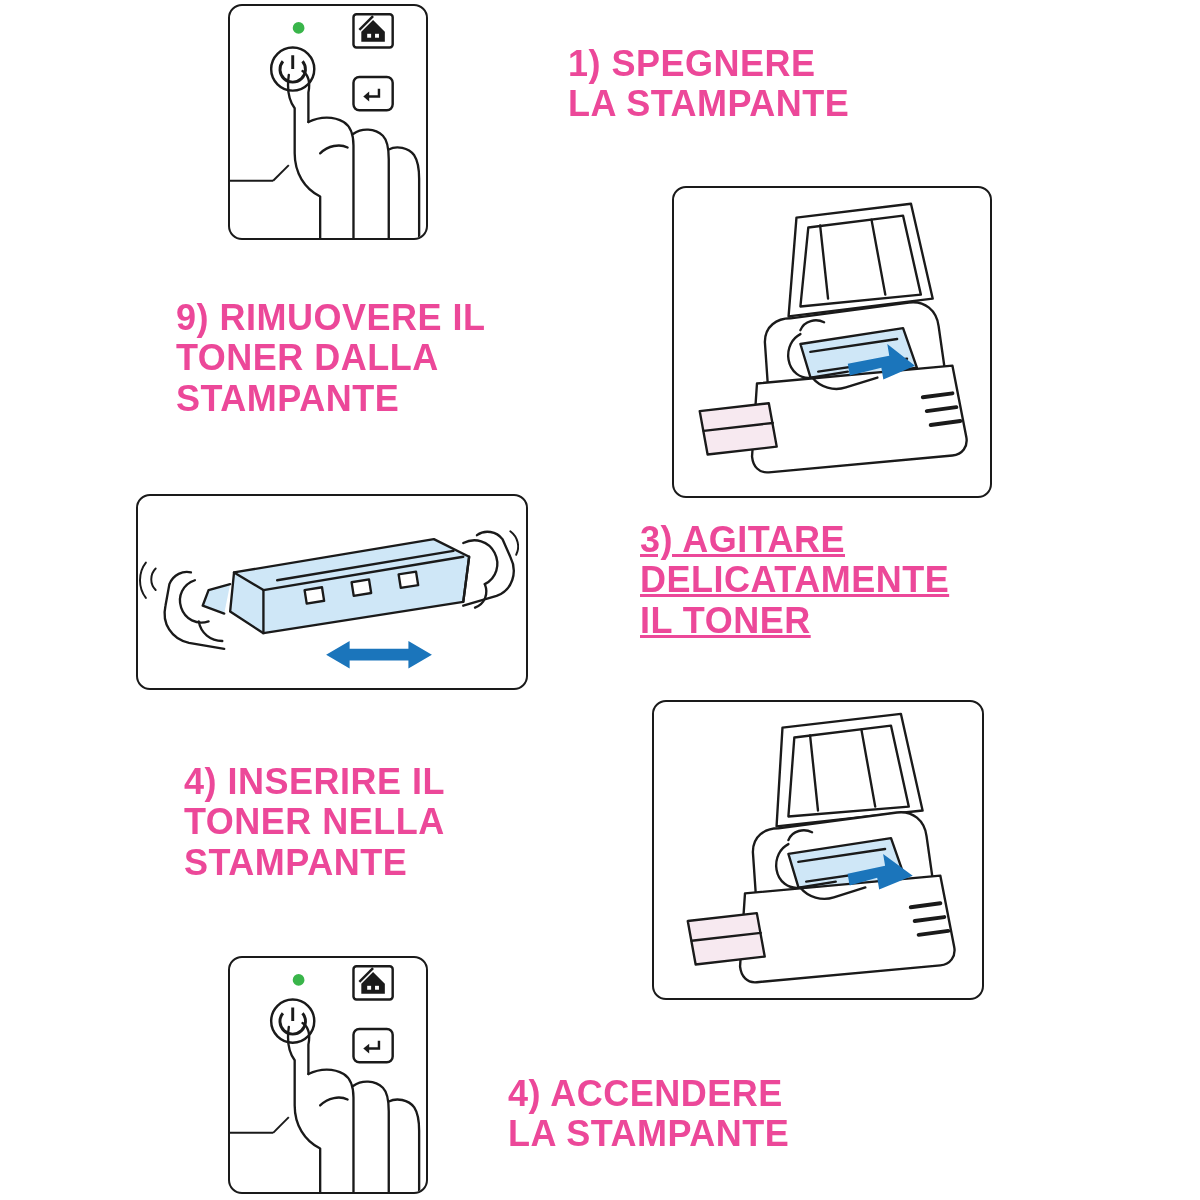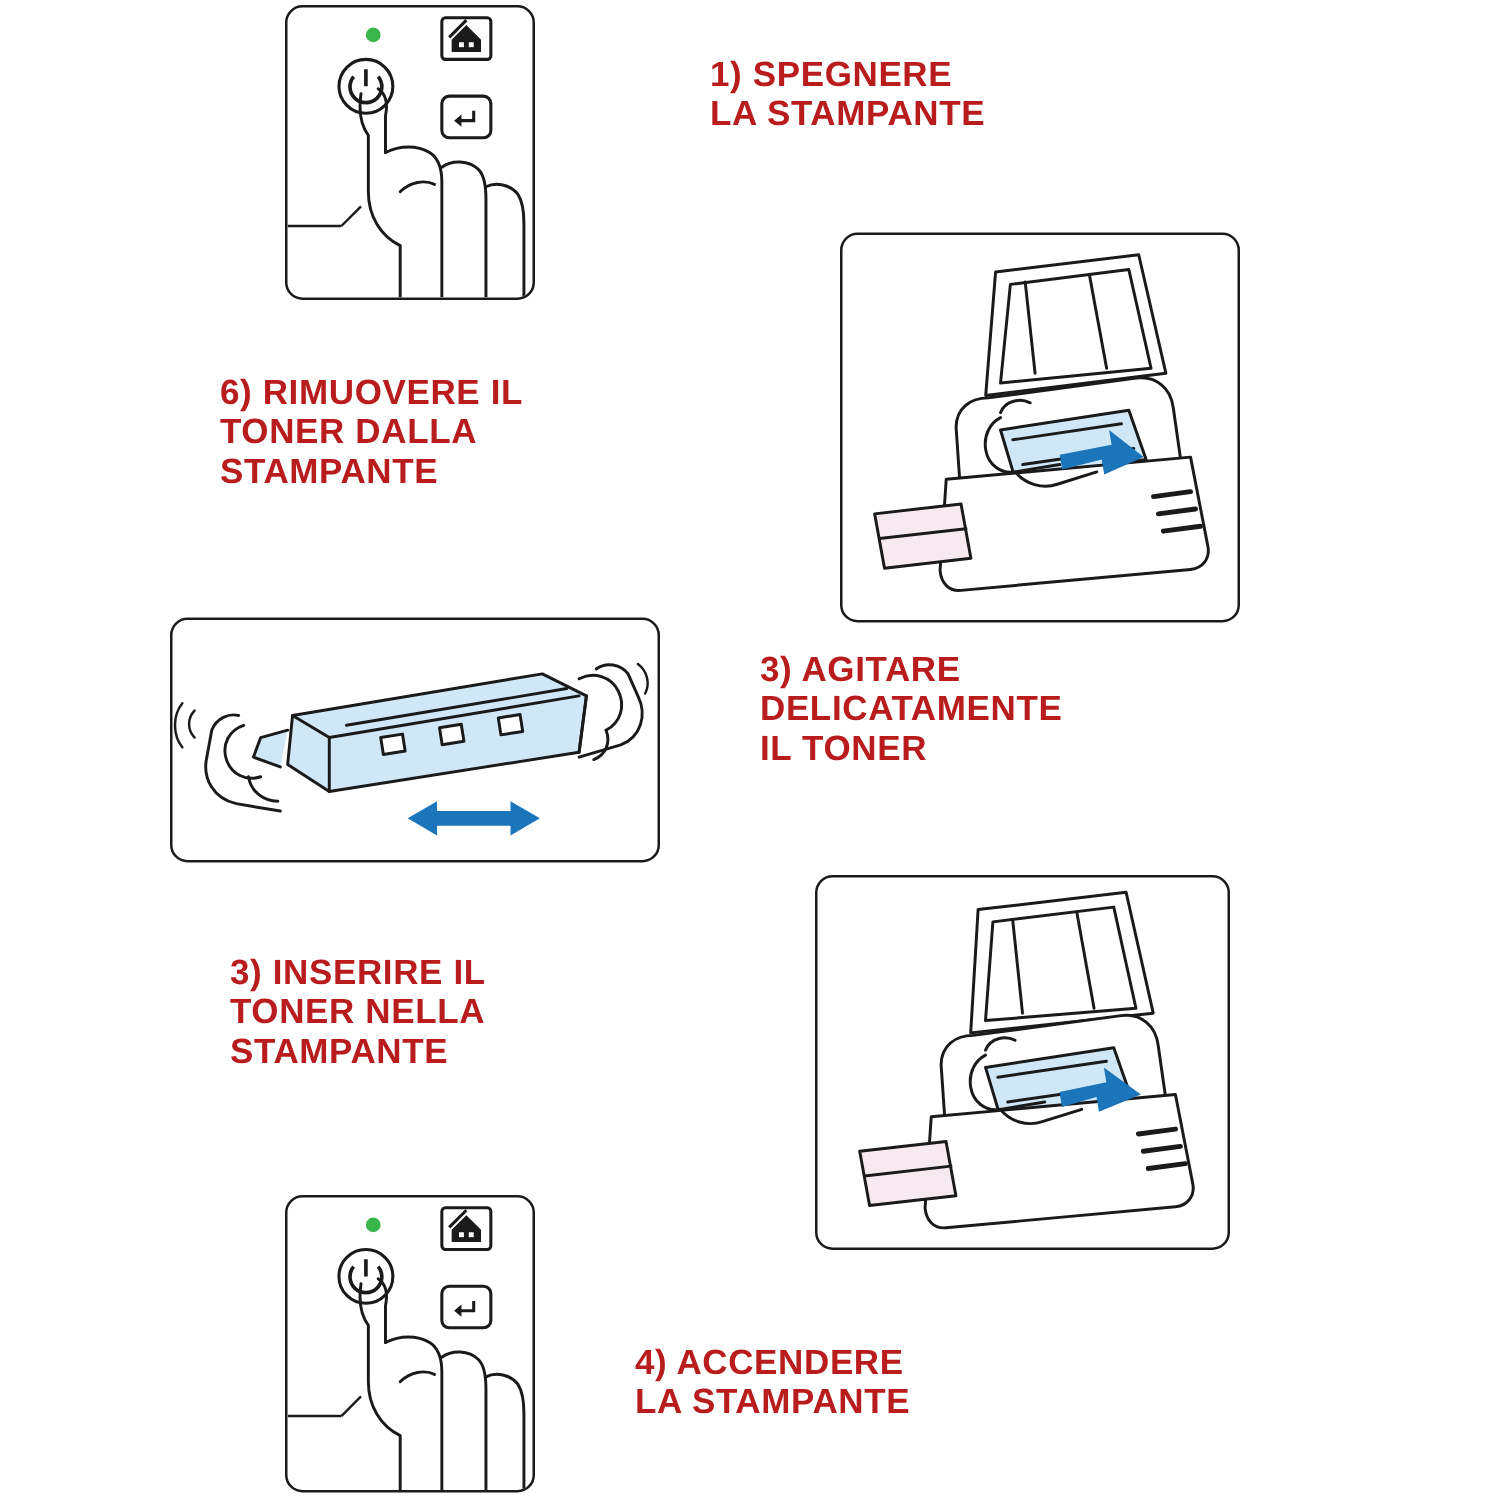--- a/index.html
+++ b/index.html
@@ -9,23 +9,23 @@
   }
   body {
     width: 1200px;
     height: 1200px;
     position: relative;
     font-family: "Liberation Sans", sans-serif;
     overflow: hidden;
   }
   .step-text {
     position: absolute;
-    color: #b91c1c;
+    color: #ec4899;
     font-weight: bold;
-    font-size: 28px;
+    font-size: 36px;
     line-height: 1.12;
     letter-spacing: 0.5px;
     white-space: pre-line;
   }
   .panel {
     position: absolute;
     box-sizing: border-box;
     border: 2px solid #1a1a1a;
     border-radius: 14px;
     background: #ffffff;
@@ -36,21 +36,21 @@
   
   #panel-power-off { left: 228px; top: 4px; width: 200px; height: 236px; }
   #panel-open-printer { left: 672px; top: 186px; width: 320px; height: 312px; }
   #panel-shake-toner { left: 136px; top: 494px; width: 392px; height: 196px; }
   #panel-insert-printer { left: 652px; top: 700px; width: 332px; height: 300px; }
   #panel-power-on { left: 228px; top: 956px; width: 200px; height: 238px; }
 
   
   #text-step1 { left: 568px; top: 44px; }
   #text-step2 { left: 176px; top: 298px; }
-  #text-step3 { left: 608px; top: 520px; }
+  #text-step3 { left: 640px; top: 520px; text-decoration: underline; }
   #text-step4 { left: 184px; top: 762px; }
   #text-step5 { left: 508px; top: 1074px; }
 </style>
 </head>
 <body>
 
 <div class="panel" id="panel-power-off">
   <svg viewBox="0 0 200 236" width="196" height="232">
 
     <circle cx="70" cy="22" r="6" fill="#39b54a"></circle>
@@ -83,21 +83,21 @@
       <path d="M126 130 C134 124 148 124 156 132 C161 137 162 146 162 156 L162 236"></path>
       <path d="M162 146 C170 142 182 144 188 152 C192 158 193 166 193 176 L193 236"></path>
       <path d="M92 150 C100 142 112 140 120 144"></path>
     </g>
   </svg>
 </div>
 
 <div class="step-text" id="text-step1">1) SPEGNERE
 LA STAMPANTE</div>
 
-<div class="step-text" id="text-step2">6) RIMUOVERE IL
+<div class="step-text" id="text-step2">9) RIMUOVERE IL
 TONER DALLA
 STAMPANTE</div>
 
 <div class="panel" id="panel-open-printer">
   <svg viewBox="0 0 320 312" width="316" height="308">
     <g fill="none" stroke="#1a1a1a" stroke-width="2.4" stroke-linejoin="round" stroke-linecap="round">
 
       <path d="M116 130 L124 30 L240 16 L262 112 Z" fill="#ffffff"></path>
       <path d="M128 120 L136 40 L232 28 L250 108 Z"></path>
       <path d="M148 38 L156 112"></path>
@@ -163,21 +163,21 @@
 
       <path d="M378 36 C386 42 388 52 384 60" stroke-width="2"></path>
     </g>
 
     <g fill="#1b75bb">
       <path d="M190 162 L214 148 L214 156 L274 156 L274 148 L298 162 L274 176 L274 168 L214 168 L214 176 Z"></path>
     </g>
   </svg>
 </div>
 
-<div class="step-text" id="text-step4">3) INSERIRE IL
+<div class="step-text" id="text-step4">4) INSERIRE IL
 TONER NELLA
 STAMPANTE</div>
 
 <div class="panel" id="panel-insert-printer">
   <svg viewBox="0 0 332 300" width="328" height="296">
     <g fill="none" stroke="#1a1a1a" stroke-width="2.4" stroke-linejoin="round" stroke-linecap="round">
 
       <path d="M124 126 L130 26 L250 12 L272 110 Z" fill="#ffffff"></path>
       <path d="M136 116 L142 36 L240 24 L258 106 Z"></path>
       <path d="M158 34 L166 110"></path>

